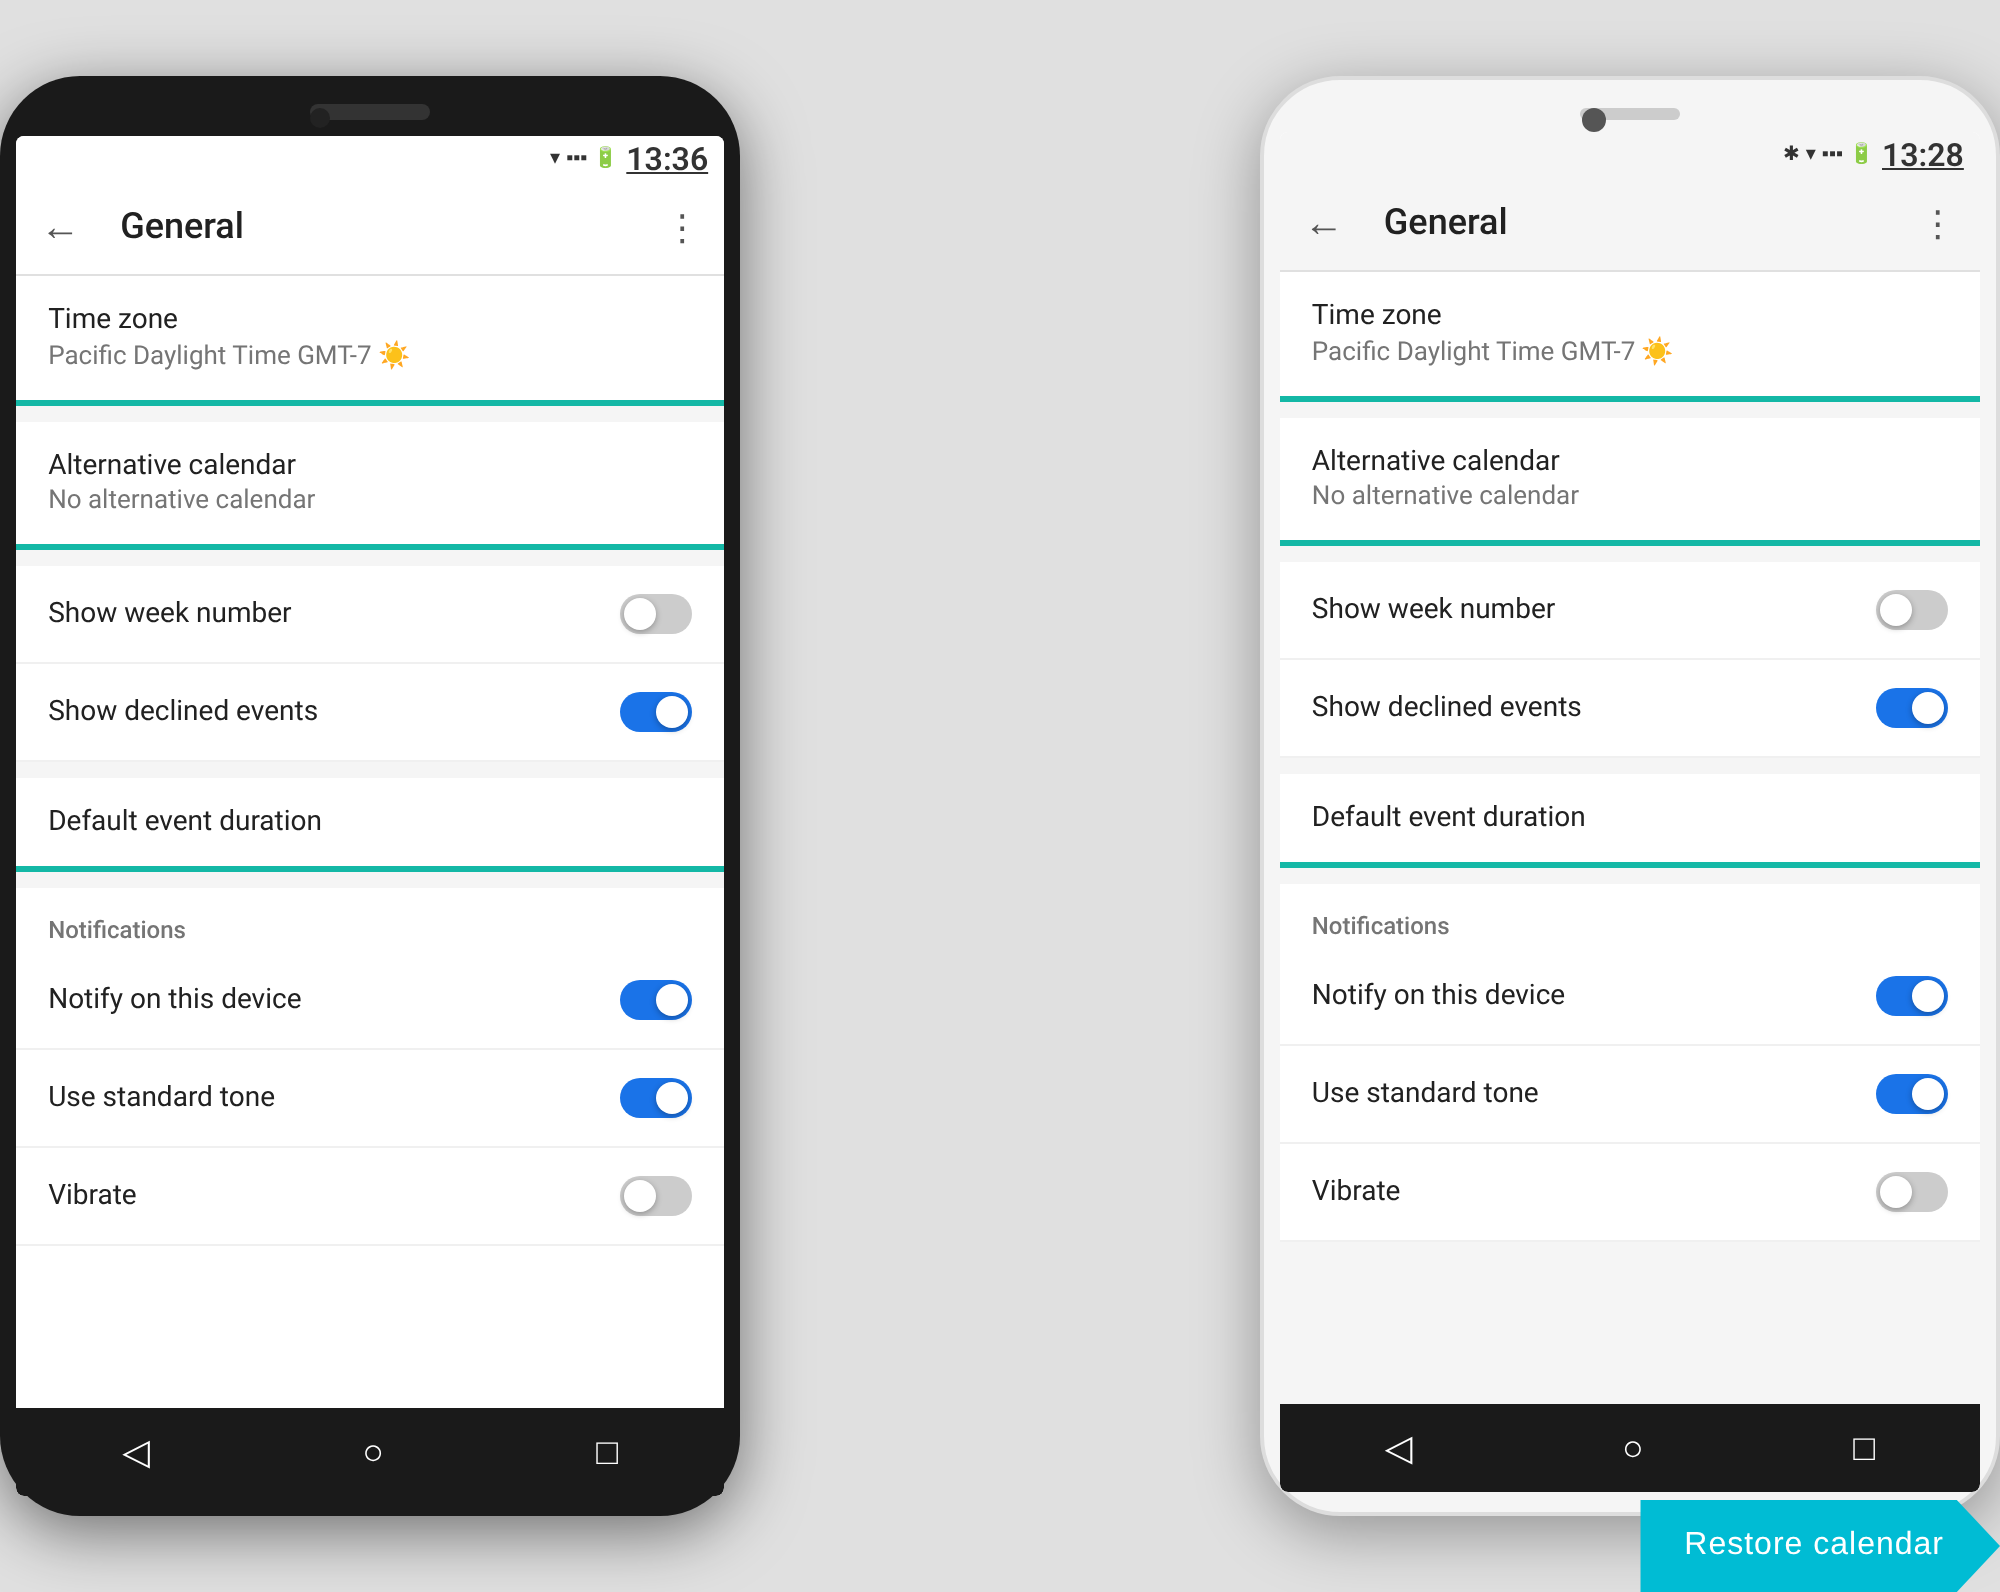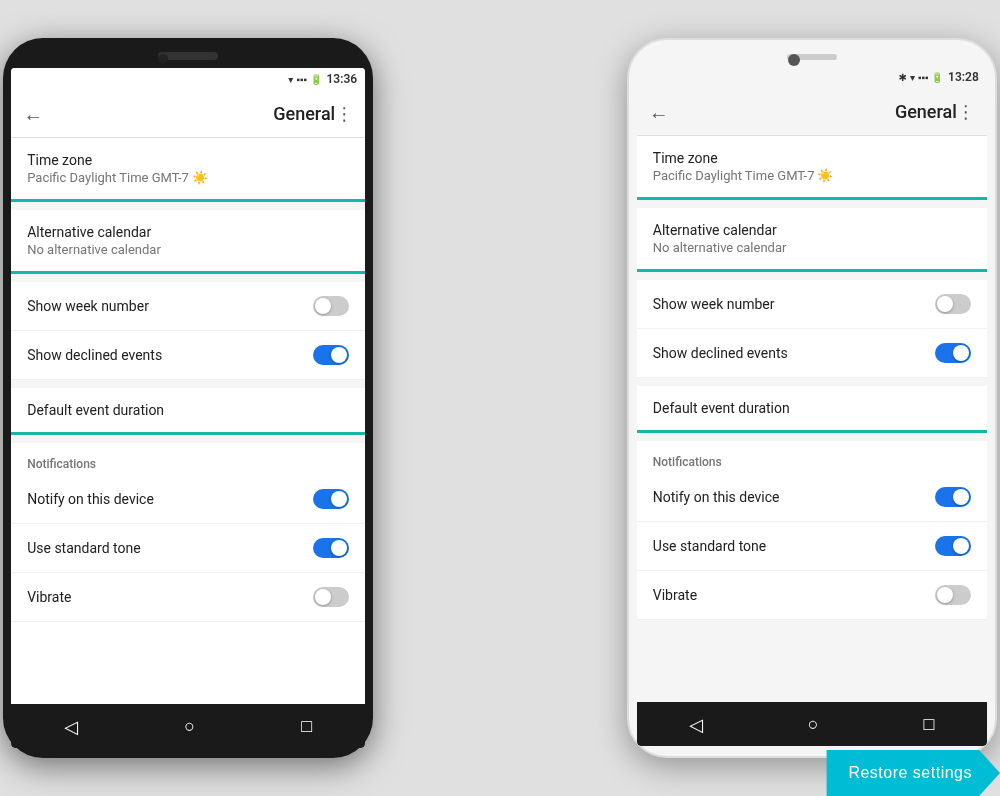--- a/index.html
+++ b/index.html
@@ -101,21 +101,22 @@
       align-items: center;
       justify-content: flex-end;
       padding: 0 8px;
       font-size: 11px;
       color: #333;
       gap: 4px;
     }
 
     .status-bar .time {
       font-weight: 600;
-      font-size: 12px;
+      font-size: 16px;
+      text-decoration: underline;
     }
 
     .status-icons {
       display: flex;
       align-items: center;
       gap: 3px;
       font-size: 10px;
     }
 
     
@@ -133,21 +134,20 @@
       color: #555;
       margin-right: 20px;
       cursor: pointer;
     }
 
     .app-bar .title {
       flex: 1;
       font-size: 18px;
       font-weight: 500;
       color: #212121;
-      text-align: right;
     }
 
     .app-bar .more-icon {
       font-size: 18px;
       color: #555;
       cursor: pointer;
     }
 
     
     .settings-content {
@@ -373,21 +373,21 @@
 
     <div class="bottom-nav">
       <span class="nav-icon">◁</span>
       <span class="nav-icon">○</span>
       <span class="nav-icon">□</span>
     </div>
   </div>
 </div>
 
 <div class="restore-overlay" style="position:relative; z-index:10;">
-  <button class="restore-btn">Restore settings</button>
+  <button class="restore-btn">Restore calendar</button>
 </div>
 
 <div class="phone-white">
   <div class="camera"></div>
   <div class="speaker-top"></div>
 
   <div class="screen">
 
     <div class="status-bar" style="background:#f5f5f5;">
       <div class="status-icons">

